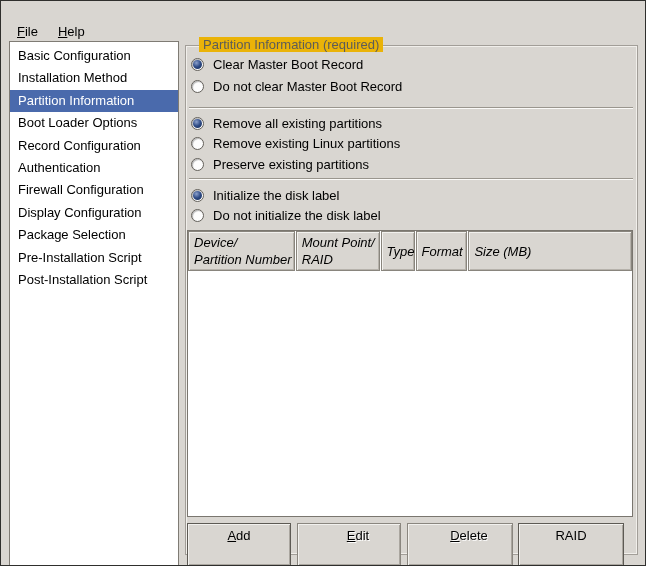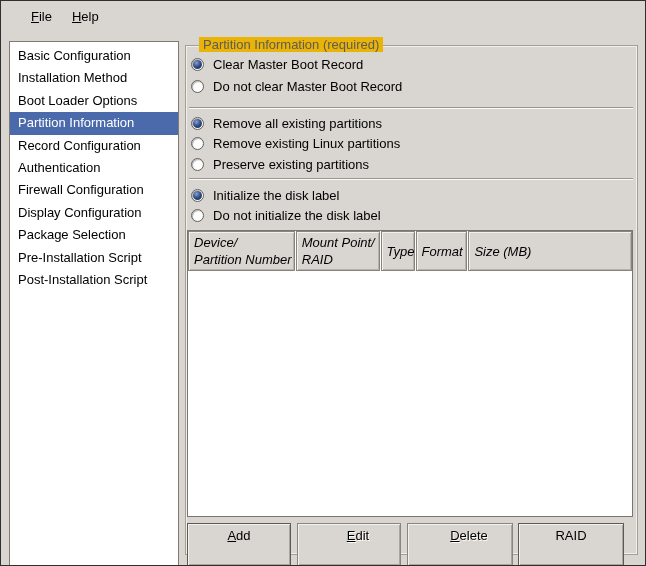--- a/index.html
+++ b/index.html
@@ -1,22 +1,22 @@
 <!DOCTYPE html>
 <html style="--sel: #4a6aac;"><head>
 <meta charset="utf-8">
 <style>
   html,body{margin:0;padding:0;background:#d9d6d1;}
   body{font-family:"Liberation Sans",sans-serif;font-size:13px;color:#000;}
   .window{position:relative;width:646px;height:566px;box-sizing:border-box;
     border:1px solid #2f2f2d;background:#d9d6d1;overflow:hidden;}
 
   
-  .menubar{position:absolute;left:0;top:0;width:100%;height:30px;display:flex;
-    align-items:center;padding-left:20px;box-sizing:border-box;}
+  .menubar{position:absolute;left:0;top:15px;width:100%;height:30px;display:flex;
+    align-items:center;padding-left:6px;box-sizing:border-box;}
   .menu-item{padding:4px 10px;cursor:default;white-space:nowrap;}
   .mn{text-decoration:underline;}
 
   
   .listbox{position:absolute;left:8px;top:40px;width:170px;height:536px;background:#fff;
     border:1px solid #7f7b74;box-sizing:border-box;padding-top:3px;overflow:hidden;}
   .side-item{height:22.4px;line-height:22.4px;padding-left:8px;white-space:nowrap;cursor:default;}
   .side-item.selected{background:var(--sel,#4a6aac);color:#fff;}
 
   
@@ -76,22 +76,22 @@
 <div class="window">
 
   <div class="menubar">
       <div class="menu-item"><span class="mn">F</span>ile</div>
       <div class="menu-item"><span class="mn">H</span>elp</div>
     </div>
 
   <div class="listbox">
       <div class="side-item">Basic Configuration</div>
       <div class="side-item">Installation Method</div>
+      <div class="side-item selected">Partition Information</div>
       <div class="side-item">Boot Loader Options</div>
-      <div class="side-item selected">Partition Information</div>
       <div class="side-item">Record Configuration</div>
       <div class="side-item">Authentication</div>
       <div class="side-item">Firewall Configuration</div>
       <div class="side-item">Display Configuration</div>
       <div class="side-item">Package Selection</div>
       <div class="side-item">Pre-Installation Script</div>
       <div class="side-item">Post-Installation Script</div>
     </div>
 
   <div class="frame"></div>

